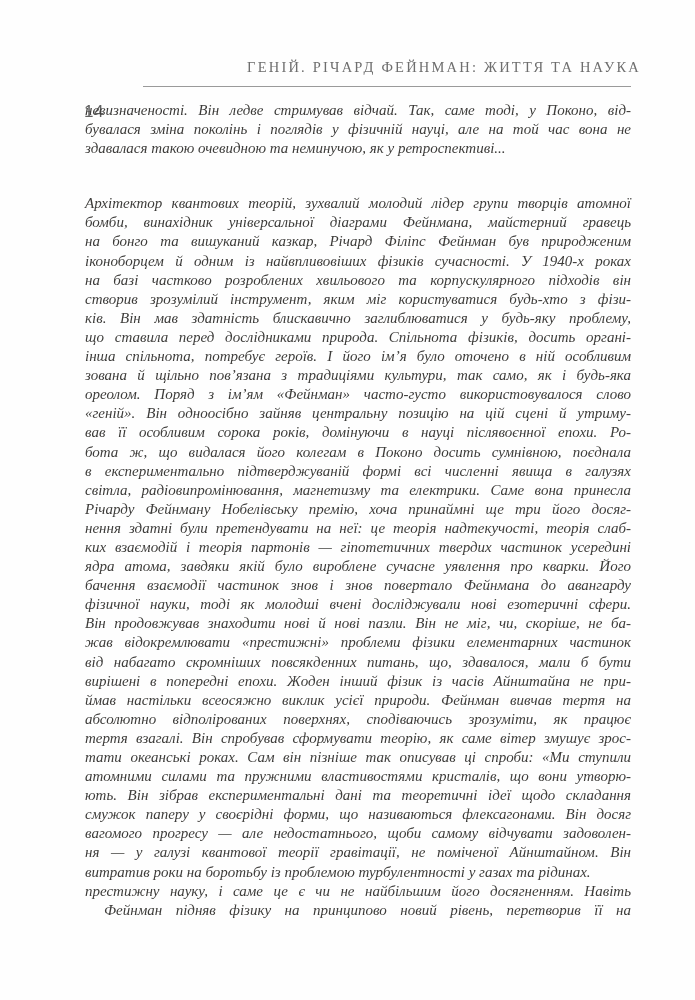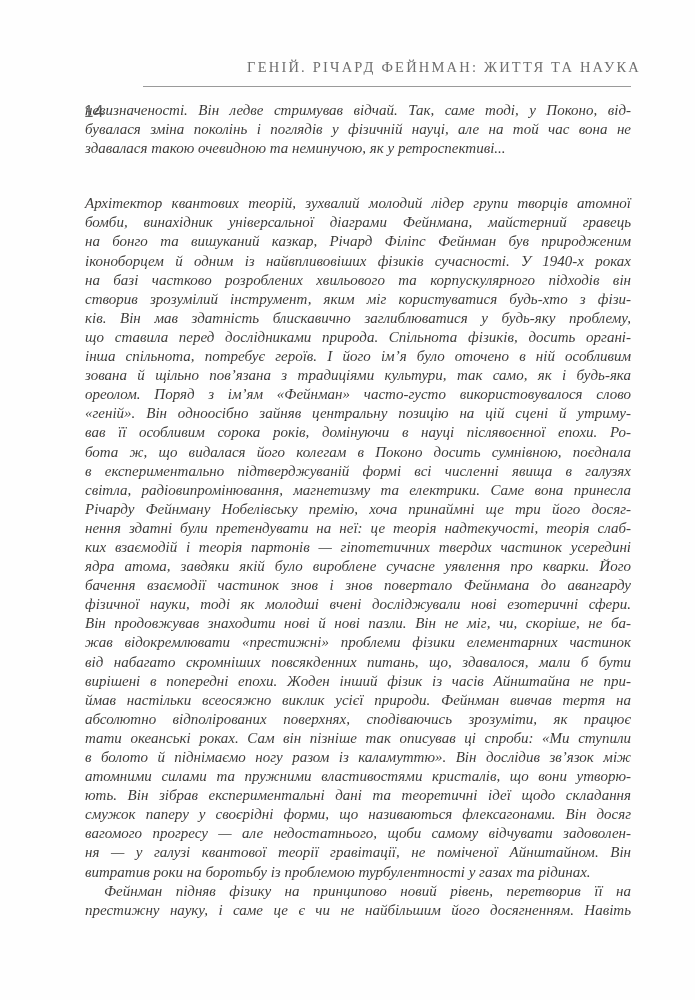--- a/index.html
+++ b/index.html
@@ -105,28 +105,28 @@
         <div class="line">ких взаємодій і теорія партонів — гіпотетичних твердих частинок усередині</div>
         <div class="line">ядра атома, завдяки якій було вироблене сучасне уявлення про кварки. Його</div>
         <div class="line">бачення взаємодії частинок знов і знов повертало Фейнмана до авангарду</div>
         <div class="line">фізичної науки, тоді як молодші вчені досліджували нові езотеричні сфери.</div>
         <div class="line">Він продовжував знаходити нові й нові пазли. Він не міг, чи, скоріше, не ба-</div>
         <div class="line">жав відокремлювати «престижні» проблеми фізики елементарних частинок</div>
         <div class="line">від набагато скромніших повсякденних питань, що, здавалося, мали б бути</div>
         <div class="line">вирішені в попередні епохи. Жоден інший фізик із часів Айнштайна не при-</div>
         <div class="line">ймав настільки всеосяжно виклик усієї природи. Фейнман вивчав тертя на</div>
         <div class="line">абсолютно відполірованих поверхнях, сподіваючись зрозуміти, як працює</div>
+        <div class="line">тертя взагалі. Він спробував сформувати теорію, як саме вітер змушує зрос-</div>
         <div class="line">тати океанські роках. Сам він пізніше так описував ці спроби: «Ми ступили</div>
-        <div class="line">в болото й піднімаємо ногу разом із каламуттю». Він дослідив зв’язок між</div>
         <div class="line">атомними силами та пружними властивостями кристалів, що вони утворю-</div>
         <div class="line">ють. Він зібрав експериментальні дані та теоретичні ідеї щодо складання</div>
         <div class="line">смужок паперу у своєрідні форми, що називаються флексагонами. Він досяг</div>
         <div class="line">вагомого прогресу — але недостатнього, щоби самому відчувати задоволен-</div>
         <div class="line">ня — у галузі квантової теорії гравітації, не поміченої Айнштайном. Він</div>
         <div class="line last">витратив роки на боротьбу із проблемою турбулентності у газах та рідинах.</div>
       </div>
       <div class="para">
+        <div class="line">престижну науку, і саме це є чи не найбільшим його досягненням. Навіть</div>
         <div class="line indent">Фейнман підняв фізику на принципово новий рівень, перетворив її на</div>
-        <div class="line">престижну науку, і саме це є чи не найбільшим його досягненням. Навіть</div>
       </div>
     </div>
 
 </div>
 
 </body></html>

